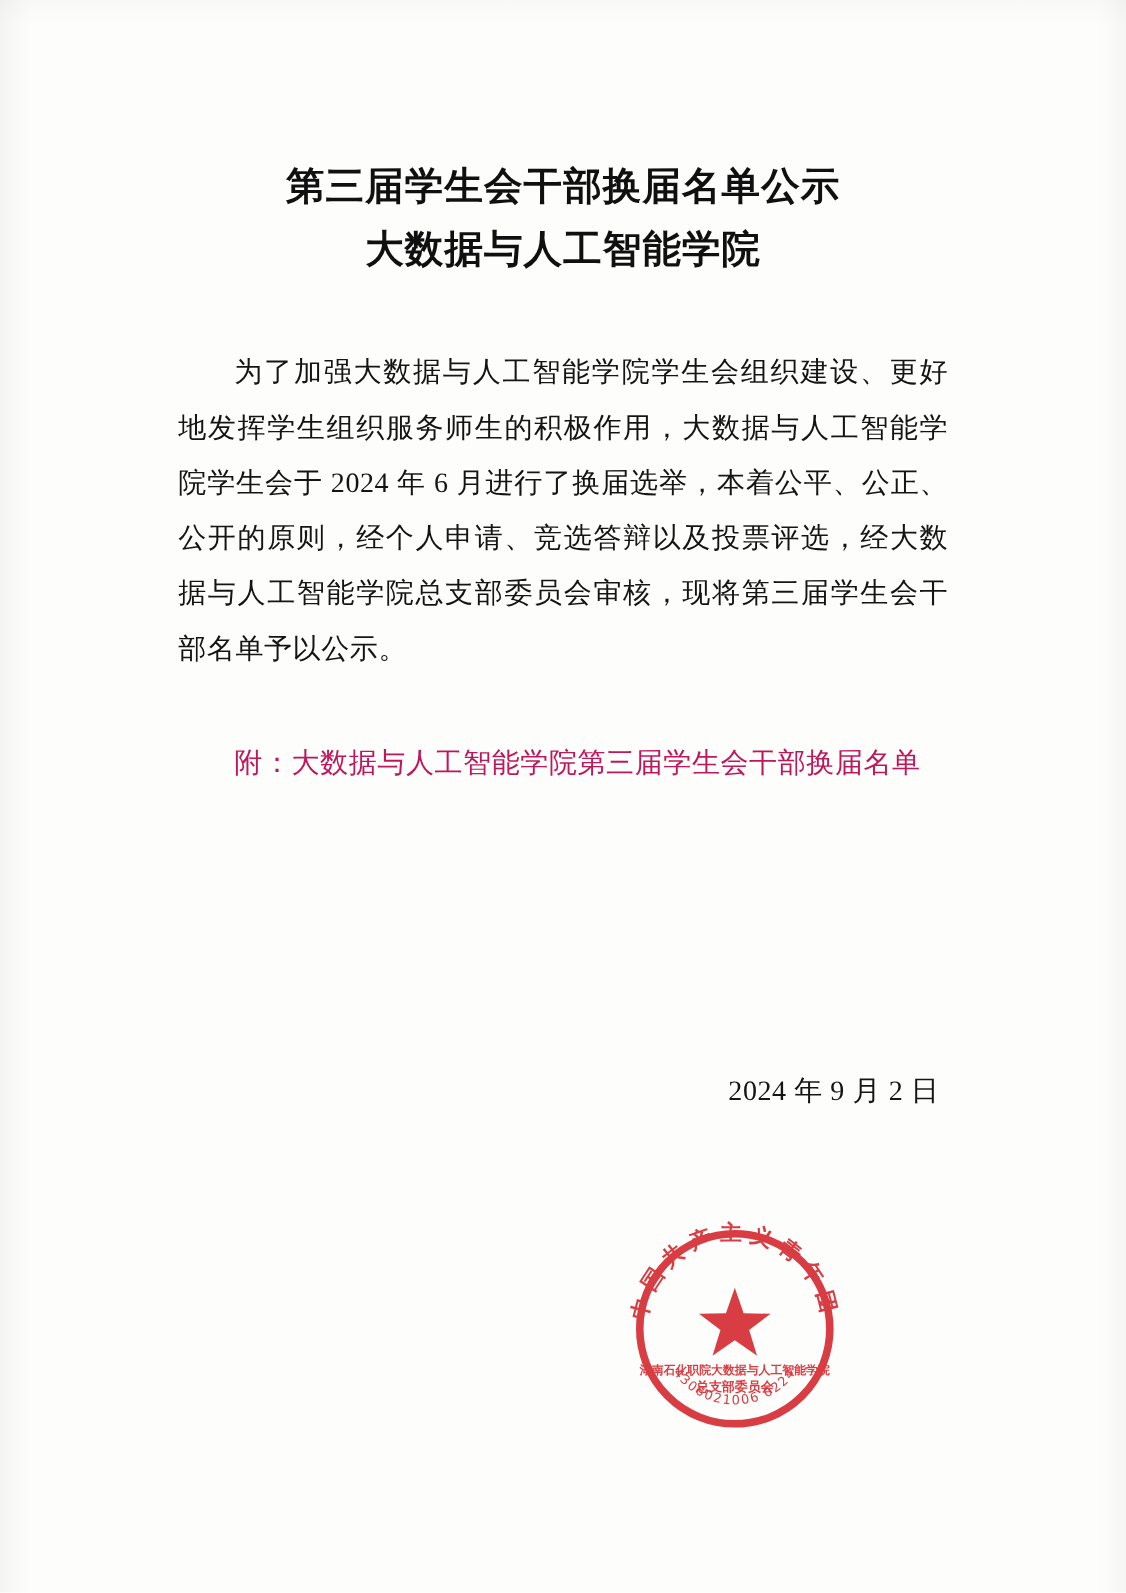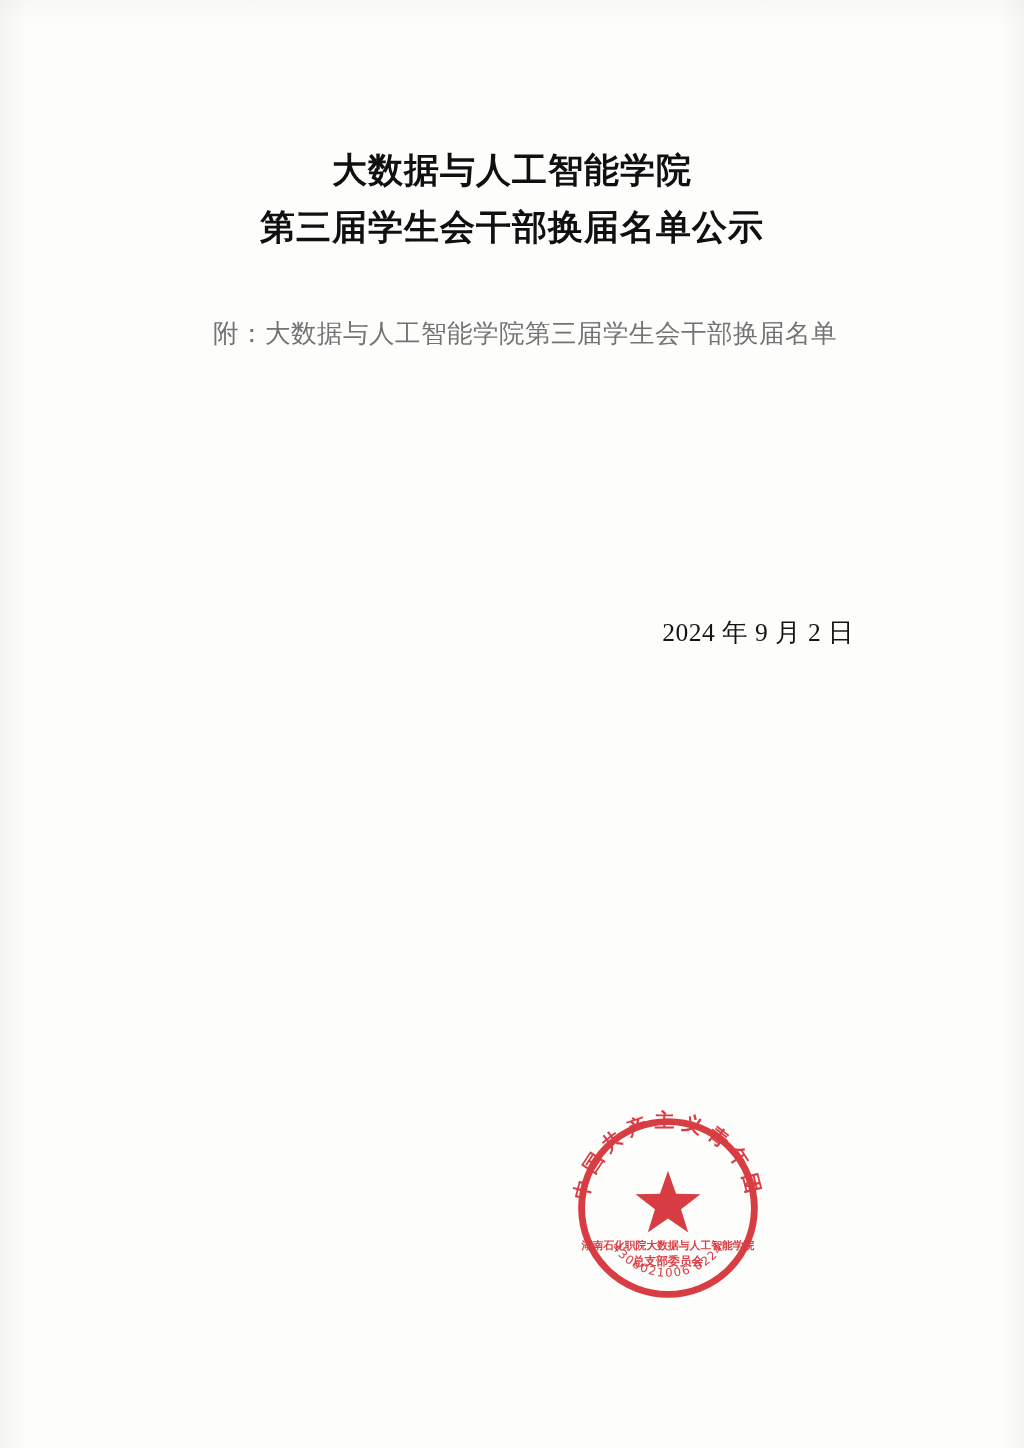--- a/index.html
+++ b/index.html
@@ -71,21 +71,21 @@
   .info-line {
     margin: 0;
     padding-left: 2em;
     white-space: nowrap;
   }
   .attachment {
     margin-top: 54px;
     font-size: 25.5px;
     line-height: 1.97;
     letter-spacing: 0.5px;
-    color: #737373;
+    color: #be185d;
     padding-left: 2em;
     white-space: nowrap;
   }
   .signature {
     margin-top: 248px;
     font-size: 25.5px;
     line-height: 1.95;
     letter-spacing: 0.5px;
     color: #141414;
     text-align: right;
@@ -110,24 +110,27 @@
   .seal svg { display: block; }
 </style>
 </head>
 <body>
 
 <div class="page">
 
   <div class="content">
 
     <div class="doc-title">
+      <span class="line">第三届学生会干部换届名单公示</span>
       <span class="line">大数据与人工智能学院</span>
-      <span class="line">第三届学生会干部换届名单公示</span>
     </div>
 
+    <div class="body-block">
+      <p class="body-para">为了加强大数据与人工智能学院学生会组织建设、更好地发挥学生组织服务师生的积极作用，大数据与人工智能学院学生会于 2024 年 6 月进行了换届选举，本着公平、公正、公开的原则，经个人申请、竞选答辩以及投票评选，经大数据与人工智能学院总支部委员会审核，现将第三届学生会干部名单予以公示。</p>
+    </div>
 
 
     <div class="attachment">附：大数据与人工智能学院第三届学生会干部换届名单</div>
 
     <div class="signature">
       <div class="sign-date">2024 年 9 月 2 日</div>
     </div>
 
   </div>
 

